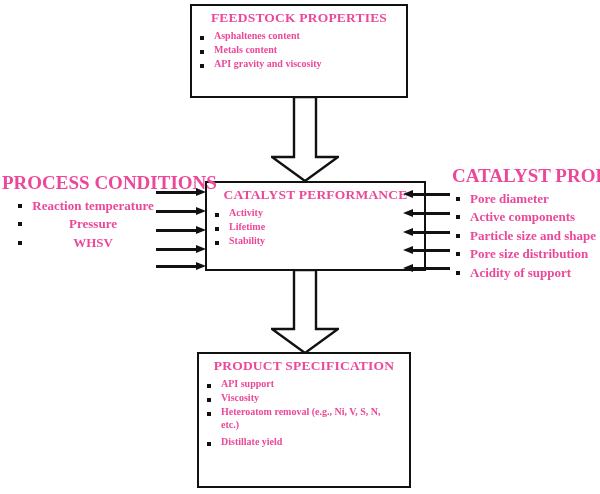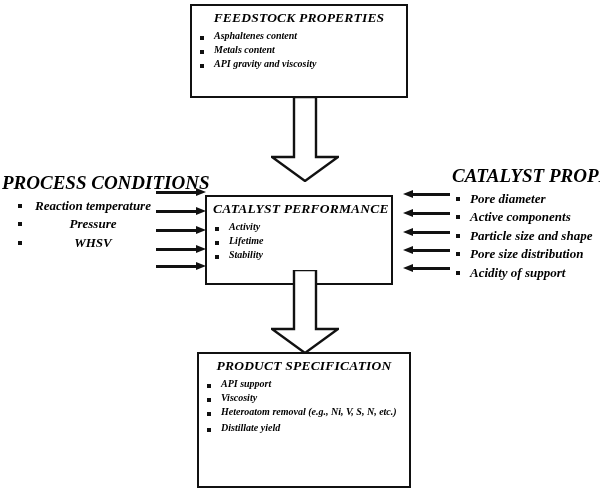--- a/index.html
+++ b/index.html
@@ -7,23 +7,22 @@
     margin: 0;
     padding: 0;
     background: #ffffff;
   }
   #canvas {
     position: relative;
     width: 600px;
     height: 494px;
     background: #ffffff;
     font-family: "Liberation Serif", "DejaVu Serif", serif;
-    color: #000000;
+    color: #ec4899;
     overflow: hidden;
-    font-style: italic;
   }
 
   
   .box {
     position: absolute;
     box-sizing: border-box;
     border: 2px solid #111111;
     background: #ffffff;
     padding: 4px 6px 4px 6px;
   }
@@ -129,21 +128,21 @@
       <li>API gravity and viscosity</li>
     </ul>
   </div>
 
   <div class="block-arrow" style="left:271px; top:97px;">
     <svg width="68" height="85" viewBox="0 0 68 85" aria-hidden="true">
       <polygon points="23,0 45,0 45,60 67,60 34,84 1,60 23,60" fill="#ffffff" stroke="#111111" stroke-width="2.4" stroke-linejoin="miter"></polygon>
     </svg>
   </div>
 
-  <div class="box" style="left:205px; top:195px; width:188px; height:90px;">
+  <div class="box" style="left:205px; top:181px; width:221px; height:90px;">
     <div class="box-title">CATALYST PERFORMANCE</div>
     <ul class="blist center-list">
       <li>Activity</li>
       <li>Lifetime</li>
       <li>Stability</li>
     </ul>
   </div>
 
   <div class="block-arrow" style="left:271px; top:270px;">
     <svg width="68" height="84" viewBox="0 0 68 84" aria-hidden="true">

